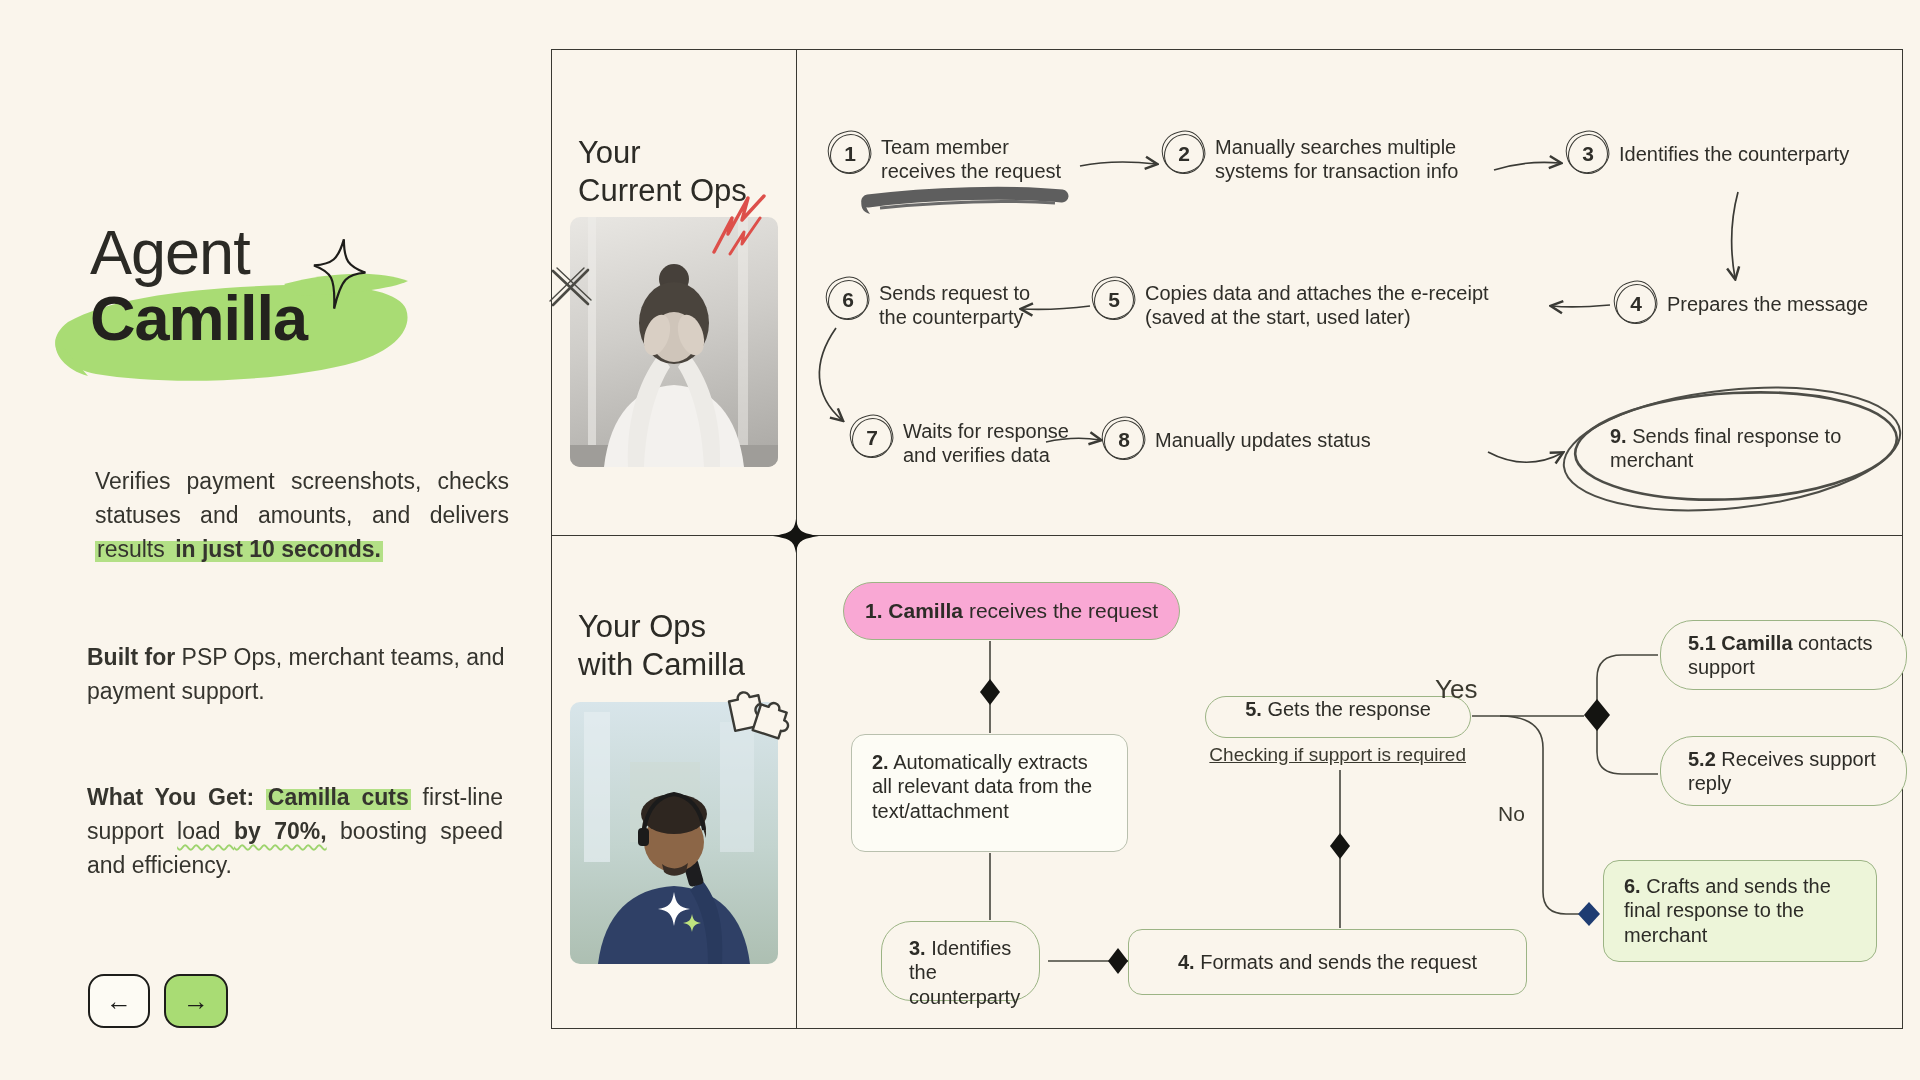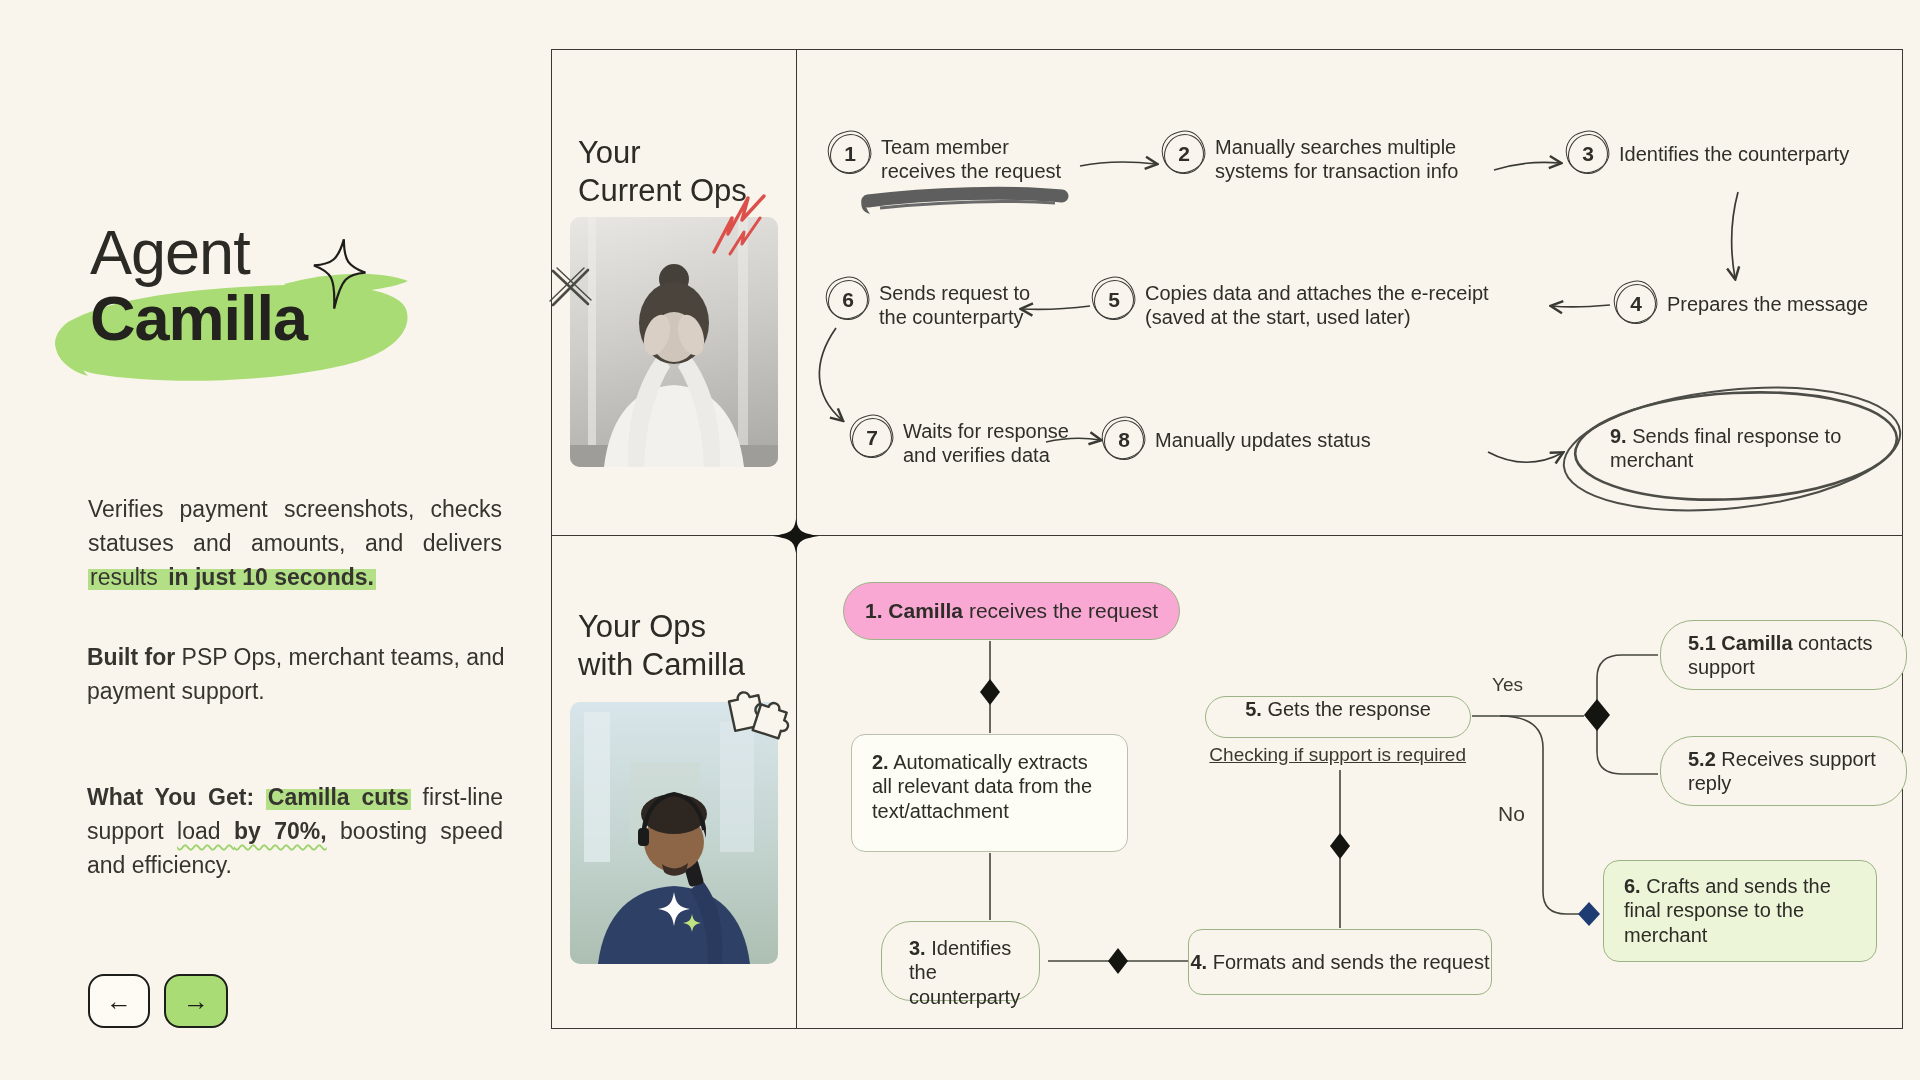--- a/index.html
+++ b/index.html
@@ -9,21 +9,21 @@
     background:#faf5ec; color:#33322c;
     font-family:"Liberation Sans","DejaVu Sans",sans-serif;
   }
   
   .title { position:absolute; left:90px; top:220px; z-index:2; line-height:1.04; letter-spacing:-1px; }
   .title .l1 { font-size:63px; font-weight:400; color:#2b2a25; display:block; }
   .title .l2 { font-size:63px; font-weight:700; color:#23221e; display:block; }
   .brush-svg { position:absolute; left:48px; top:268px; z-index:1; }
   .sparkle-svg { position:absolute; left:310px; top:236px; z-index:3; transform:rotate(8deg); }
   .para { position:absolute; font-size:23px; line-height:34px; color:#35342e; }
-  .p1 { left:88px; top:464px; width:414px; text-align:justify;margin-top:28px; }
+  .p1 { left:95px; top:464px; width:414px; text-align:justify; }
   .p2 { left:87px; top:640px; width:425px; }
   .p3 { left:87px; top:780px; width:416px; text-align:justify; }
   .b { font-weight:700; }
   .hl { background-image:linear-gradient(to bottom, rgba(0,0,0,0) 18%, #b3e086 18%); box-decoration-break:clone; -webkit-box-decoration-break:clone; padding:0 2px; }
   .wavy { text-decoration:underline; text-decoration-style:wavy; text-decoration-color:#9ed46e; text-decoration-thickness:2px; text-underline-offset:5px; }
   .navbtn { position:absolute; top:974px; height:54px; border:2px solid #1d1d1a; border-radius:16px;
     display:flex; align-items:center; justify-content:center; font-size:26px; color:#1d1d1a; cursor:pointer; background:#fdfbf4; }
   .navbtn.back { left:88px; width:62px; }
   .navbtn.fwd  { left:164px; width:64px; background:#a9dc74; }
   
@@ -44,28 +44,28 @@
   .num::before { content:""; position:absolute; inset:-4px -2px 0 -3px; border:1.1px solid #3a3a35;
     border-radius:50% 45% 55% 50%/48% 55% 45% 52%; transform:rotate(-12deg); }
   .stext { font-size:20px; line-height:1.18; white-space:pre-line; padding-top:2px; }
   .st9 { position:absolute; left:1610px; top:424px; width:258px; font-size:20px; line-height:1.2; color:#2f2e29; }
   
   .fbox { position:absolute; font-size:20px; line-height:1.22; color:#2d2c27; border:1.5px solid #9cb485; background:#faf5ec; z-index:2; }
   .fb1 { left:843px; top:582px; width:337px; height:58px; border-radius:29px; background:#f9a8d4;
          display:flex; align-items:center; justify-content:center; font-size:21px; }
   .fb2 { left:851px; top:734px; width:277px; height:118px; border-radius:14px; background:#fdfcf5; border-color:#b9c0ae; padding:15px 18px 0 20px; }
   .fb3 { left:881px; top:921px; width:159px; height:80px; border-radius:30px; padding:14px 10px 0 27px; }
-  .fb4 { left:1188px; top:929px; width:304px; height:66px; border-radius:14px; display:flex; align-items:center; justify-content:center; }
+  .fb4 { left:1128px; top:929px; width:399px; height:66px; border-radius:14px; display:flex; align-items:center; justify-content:center; }
   .fb5 { left:1205px; top:696px; width:266px; height:42px; border-radius:21px; display:flex; justify-content:center; }
   .fb51 { left:1660px; top:620px; width:247px; height:70px; border-radius:33px; padding:10px 10px 0 27px; }
   .fb52 { left:1660px; top:736px; width:247px; height:70px; border-radius:33px; padding:10px 10px 0 27px; }
   .fb6 { left:1603px; top:860px; width:274px; height:102px; border-radius:16px; background:#edf5d9; padding:13px 14px 0 20px; }
   .flabel { position:absolute; font-size:19px; color:#3a392f; z-index:2; }
   .cond { left:1170px; top:744px; width:296px; text-align:right;text-decoration:underline; }
-  .yes { left:1492px; top:674px; font-size:19px; } .no { left:1498px; top:802px; font-size:21px; }
+  .yes { left:1435px; top:674px; font-size:26px; } .no { left:1498px; top:802px; font-size:21px; }
   svg.overlay { position:absolute; left:0; top:0; z-index:1; pointer-events:none; }
   .ornament { position:absolute; left:773px; top:519px; z-index:3; }
 </style>
 </head>
 <body>
 
 <div class="page">
 
   <svg class="brush-svg" width="372" height="128" viewBox="0 0 372 128">
     <path d="M20 54 C62 30 142 20 238 17 C308 14 352 24 358 41 C365 60 348 82 308 94 C238 114 118 118 48 106 C10 98 -6 74 20 54 Z" fill="#a9dc74"></path>

